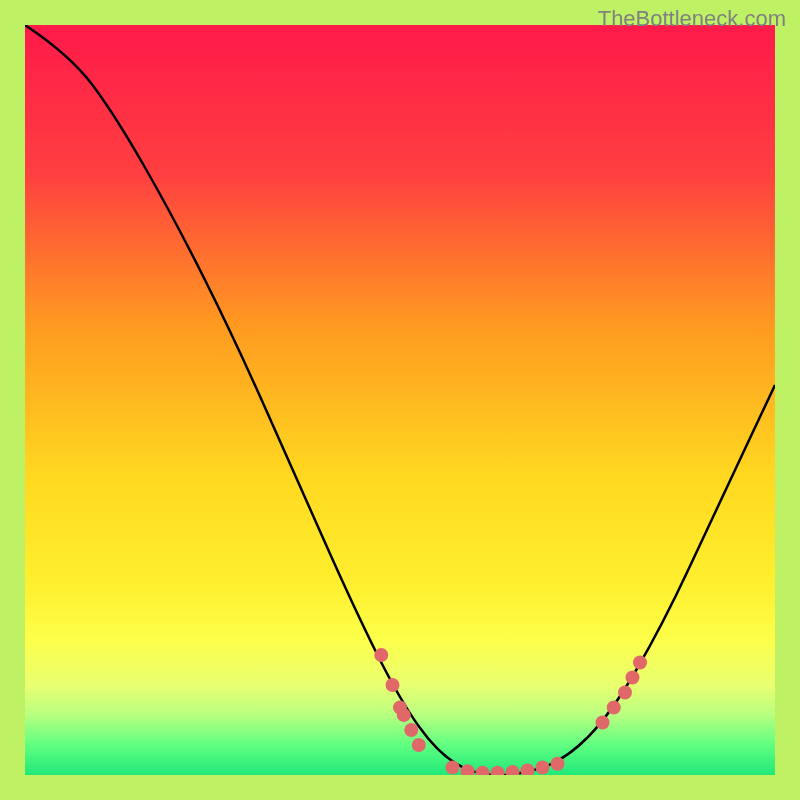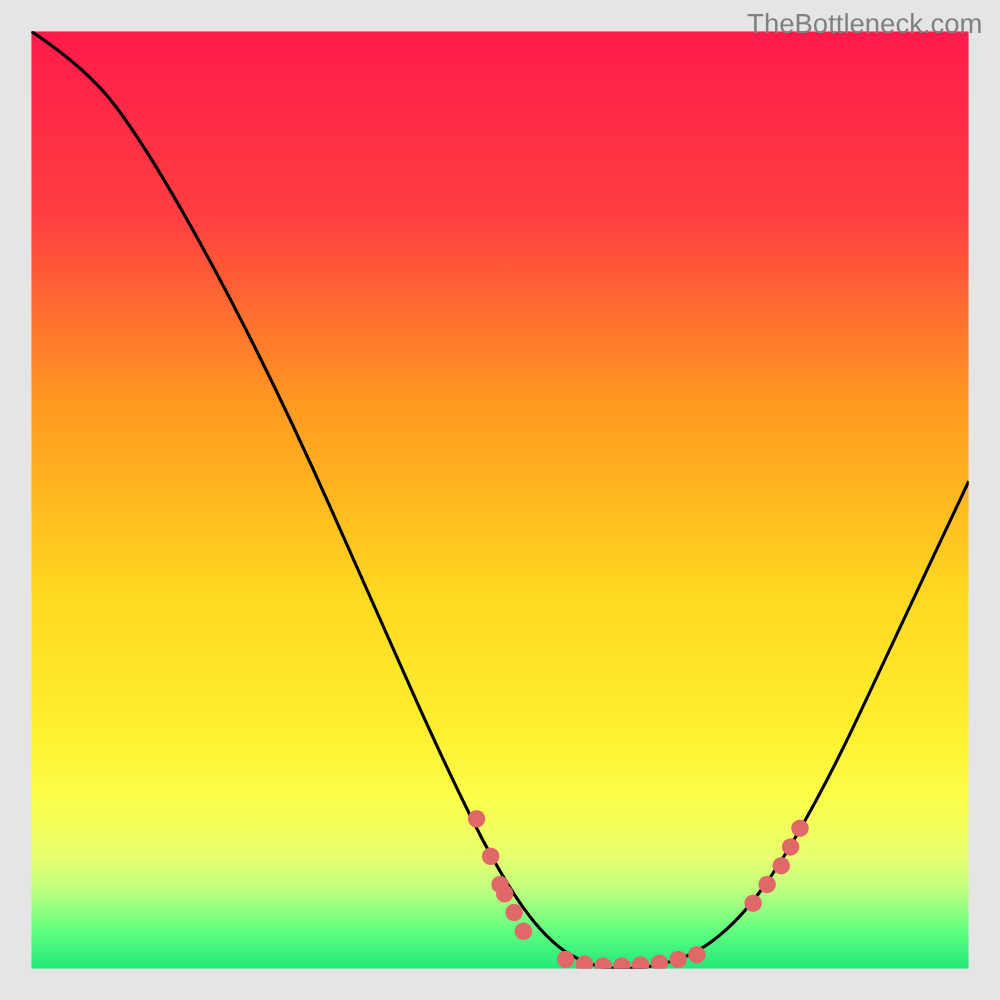--- a/index.html
+++ b/index.html
@@ -1,21 +1,21 @@
 <!DOCTYPE html>
 <html><head>
 <meta charset="utf-8">
 <style>
   * { margin: 0; padding: 0; box-sizing: border-box; }
   html, body { width: 800px; height: 800px; background: #000; overflow: hidden; }
   .container {
     position: relative;
     width: 800px;
     height: 800px;
-    background: #e5e5e5;
+    background: #bef264;
   }
   .watermark {
     position: absolute;
     top: 6px;
     right: 14px;
     font-family: Arial, Helvetica, sans-serif;
     font-size: 22px;
     color: #808080;
     font-weight: 500;
     z-index: 10;

